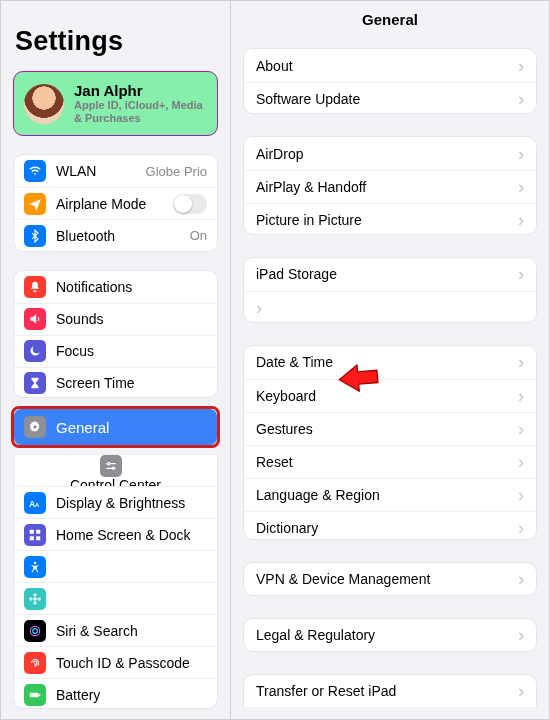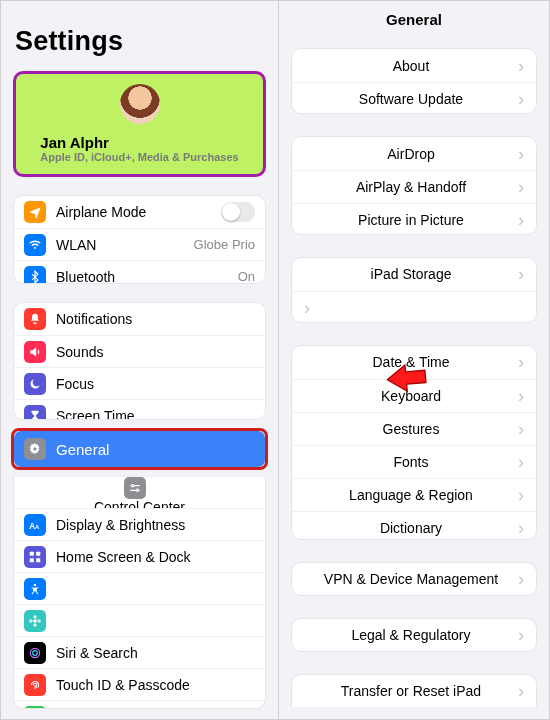--- a/index.html
+++ b/index.html
@@ -1,23 +1,23 @@
 <!DOCTYPE html>
 <html><head>
 <meta charset="utf-8">
 <style>
   * { box-sizing: border-box; margin: 0; padding: 0; }
   html, body { width: 550px; height: 720px; overflow: hidden; font-family: -apple-system, "Helvetica Neue", Arial, sans-serif; }
   .app { display: flex; width: 550px; height: 720px; background: #f2f2f7; border: 1px solid #d0d0d4; }
-  .left { width: 278px; border-right: 1px solid #d0d0d4; display: flex; flex-direction: column; overflow: hidden; }
+  .left { width: 230px; border-right: 1px solid #d0d0d4; display: flex; flex-direction: column; overflow: hidden; }
   .right { flex: 1; display: flex; flex-direction: column; background: #f2f2f7; overflow: hidden; position: relative; }
 
   
   .settings-title { font-size: 27px; font-weight: 700; padding: 25px 14px 8px 14px; letter-spacing: 0.2px; }
-  .profile-card { margin: 6px 12px 10px 12px; background: #bef264; border: 3px solid #a21caf; border-radius: 10px; padding: 10px 10px; display: flex; align-items: center; gap: 10px; flex-direction: column; }
+  .profile-card { margin: 6px 12px 10px 12px; background: #86efac; border: 1px solid #a21caf; border-radius: 10px; padding: 10px 10px; display: flex; align-items: center; gap: 10px; }
   .avatar { width: 40px; height: 40px; border-radius: 50%; background: radial-gradient(circle at 50% 35%, #f4c6a0 0 35%, #7b3b24 36% 60%, #f0d2b8 61% 100%); display:inline-block; flex-shrink:0; }
   .profile-text { display: flex; flex-direction: column; }
   .profile-name { font-size: 15px; font-weight: 600; }
   .profile-sub { font-size: 11px; color: #7a7a7e; line-height: 1.2; font-weight: bold; }
 
   .group { margin: 8px 12px 10px 12px; background: #fff; border: 1px solid #e5e5ea; border-radius: 10px; overflow: hidden; }
   .row { display: flex; align-items: center; height: 32px; padding: 0 10px; font-size: 14px; border-top: 1px solid #efeff2; cursor: pointer; position: relative; }
   .group .row:first-child { border-top: none; }
 
   .icon-box { width: 22px; height: 22px; border-radius: 5px; display: inline-flex; align-items: center; justify-content: center; margin-right: 10px; flex-shrink: 0; }
@@ -31,21 +31,21 @@
   .selected-wrap { margin: -2px 10px 6px 10px; border: 3px solid #cc1e1e; border-radius: 8px; }
   .selected-inner { background: #fff; border-radius: 7px; overflow: hidden; }
   .row-selected { background: #3a82f7; color: #fff; height: 36px; padding: 0 10px; display: flex; align-items: center; cursor: pointer; font-size: 15px; }
   .row-selected .icon-box { background: #8e8e93 !important; }
 
   .group.noTop { border-top: none; border-top-left-radius: 0; border-top-right-radius: 0; margin-top: 0; }
   .flatTop .row:first-child { border-top: 1px solid #efeff2; flex-direction: column; }
 
   
   .rtitle { text-align: center; font-size: 15px; font-weight: 600; padding: 10px 0 14px 0; }
-  .rgroup { margin: 6px 12px 16px 12px; background: #fff; border: 1px solid #e5e5ea; border-radius: 10px; overflow: hidden; text-align: center; }
+  .rgroup { margin: 6px 12px 16px 12px; background: #fff; border: 1px solid #e5e5ea; border-radius: 10px; overflow: hidden; }
   .rrow { display: flex; align-items: center; height: 33px; padding: 0 12px; font-size: 14px; border-top: 1px solid #efeff2; cursor: pointer; }
   .rgroup .rrow:first-child { border-top: none; }
   .rrow .label { flex: 1; }
   .chev { color: #c6c6c9; font-size: 18px; line-height: 1; }
   .rgroup.cut { border-bottom-left-radius: 0; border-bottom-right-radius: 0; border-bottom: none; margin-bottom: 12px; }
 
   
   .arrow { position: absolute; width: 44px; height: 44px; top: 355px; left: 106px; transform: rotate(-5deg); }
   .arrow svg { width: 100%; height: 100%; }
 
@@ -65,38 +65,38 @@
     <div class="profile-card">
       <span class="avatar"></span>
       <div class="profile-text">
         <span class="profile-name">Jan Alphr</span>
         <span class="profile-sub">Apple ID, iCloud+, Media &amp; Purchases</span>
       </div>
     </div>
 
     <div class="group">
       <div class="row">
-        <span class="icon-box c-orange">
-          <svg viewBox="0 0 24 24" fill="#fff">
-              <path d="M2 12l20-8-8 20-2-8-10-4z"></path>
-            </svg>
-        </span>
-        <span class="label">Airplane Mode</span>
-        <span class="toggle"></span>
-      </div>
-      <div class="row">
         <span class="icon-box c-blue">
           <svg viewBox="0 0 24 24" fill="none" stroke="#fff" stroke-width="2.5">
               <path d="M3 9a14 14 0 0 1 18 0"></path>
               <path d="M6.5 13a9 9 0 0 1 11 0"></path>
               <circle cx="12" cy="17" r="1.6" fill="#fff" stroke="none"></circle>
             </svg>
         </span>
         <span class="label">WLAN</span>
         <span class="detail">Globe Prio</span>
+      </div>
+      <div class="row">
+        <span class="icon-box c-orange">
+          <svg viewBox="0 0 24 24" fill="#fff">
+              <path d="M2 12l20-8-8 20-2-8-10-4z"></path>
+            </svg>
+        </span>
+        <span class="label">Airplane Mode</span>
+        <span class="toggle"></span>
       </div>
       <div class="row">
         <span class="icon-box c-blue">
           <svg viewBox="0 0 24 24" fill="none" stroke="#fff" stroke-width="2">
               <path d="M7 7l10 10-5 5V2l5 5L7 17"></path>
             </svg>
         </span>
         <span class="label">Bluetooth</span>
         <span class="detail">On</span>
       </div>
@@ -279,21 +279,21 @@
       </div>
       <div class="rrow">
         <span class="label">Keyboard</span>
         <span class="chev">›</span>
       </div>
       <div class="rrow">
         <span class="label">Gestures</span>
         <span class="chev">›</span>
       </div>
       <div class="rrow">
-        <span class="label">Fonts</span>
+        <span class="label">Reset</span>
         <span class="chev">›</span>
       </div>
       <div class="rrow">
         <span class="label">Language &amp; Region</span>
         <span class="chev">›</span>
       </div>
       <div class="rrow">
         <span class="label">Dictionary</span>
         <span class="chev">›</span>
       </div>

